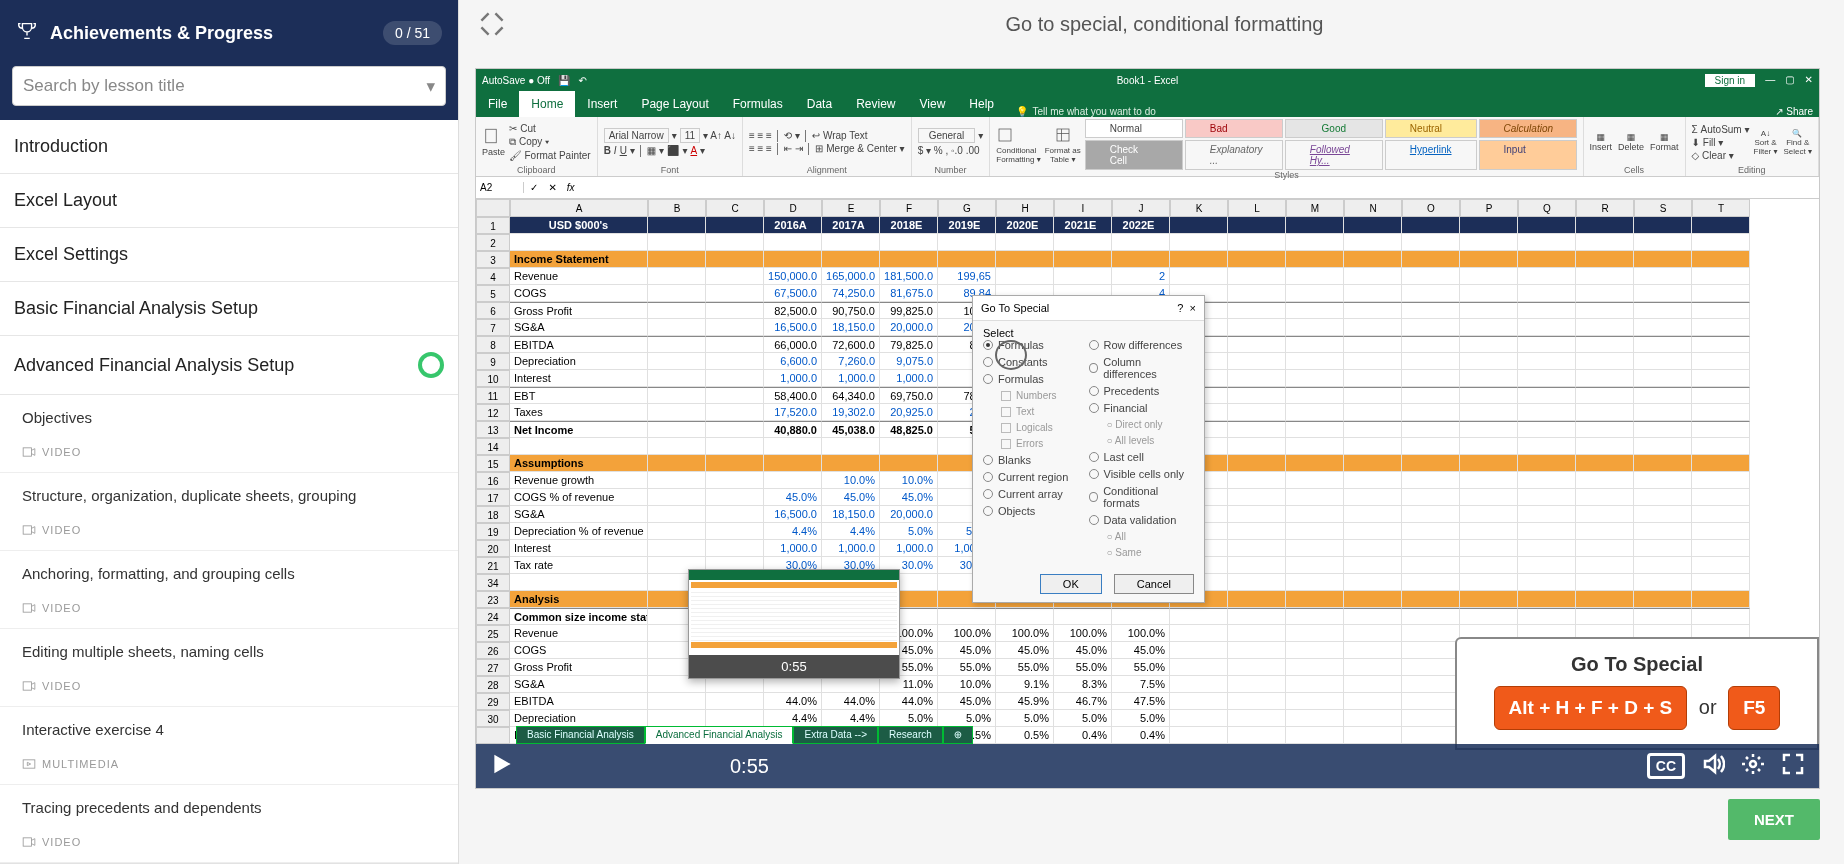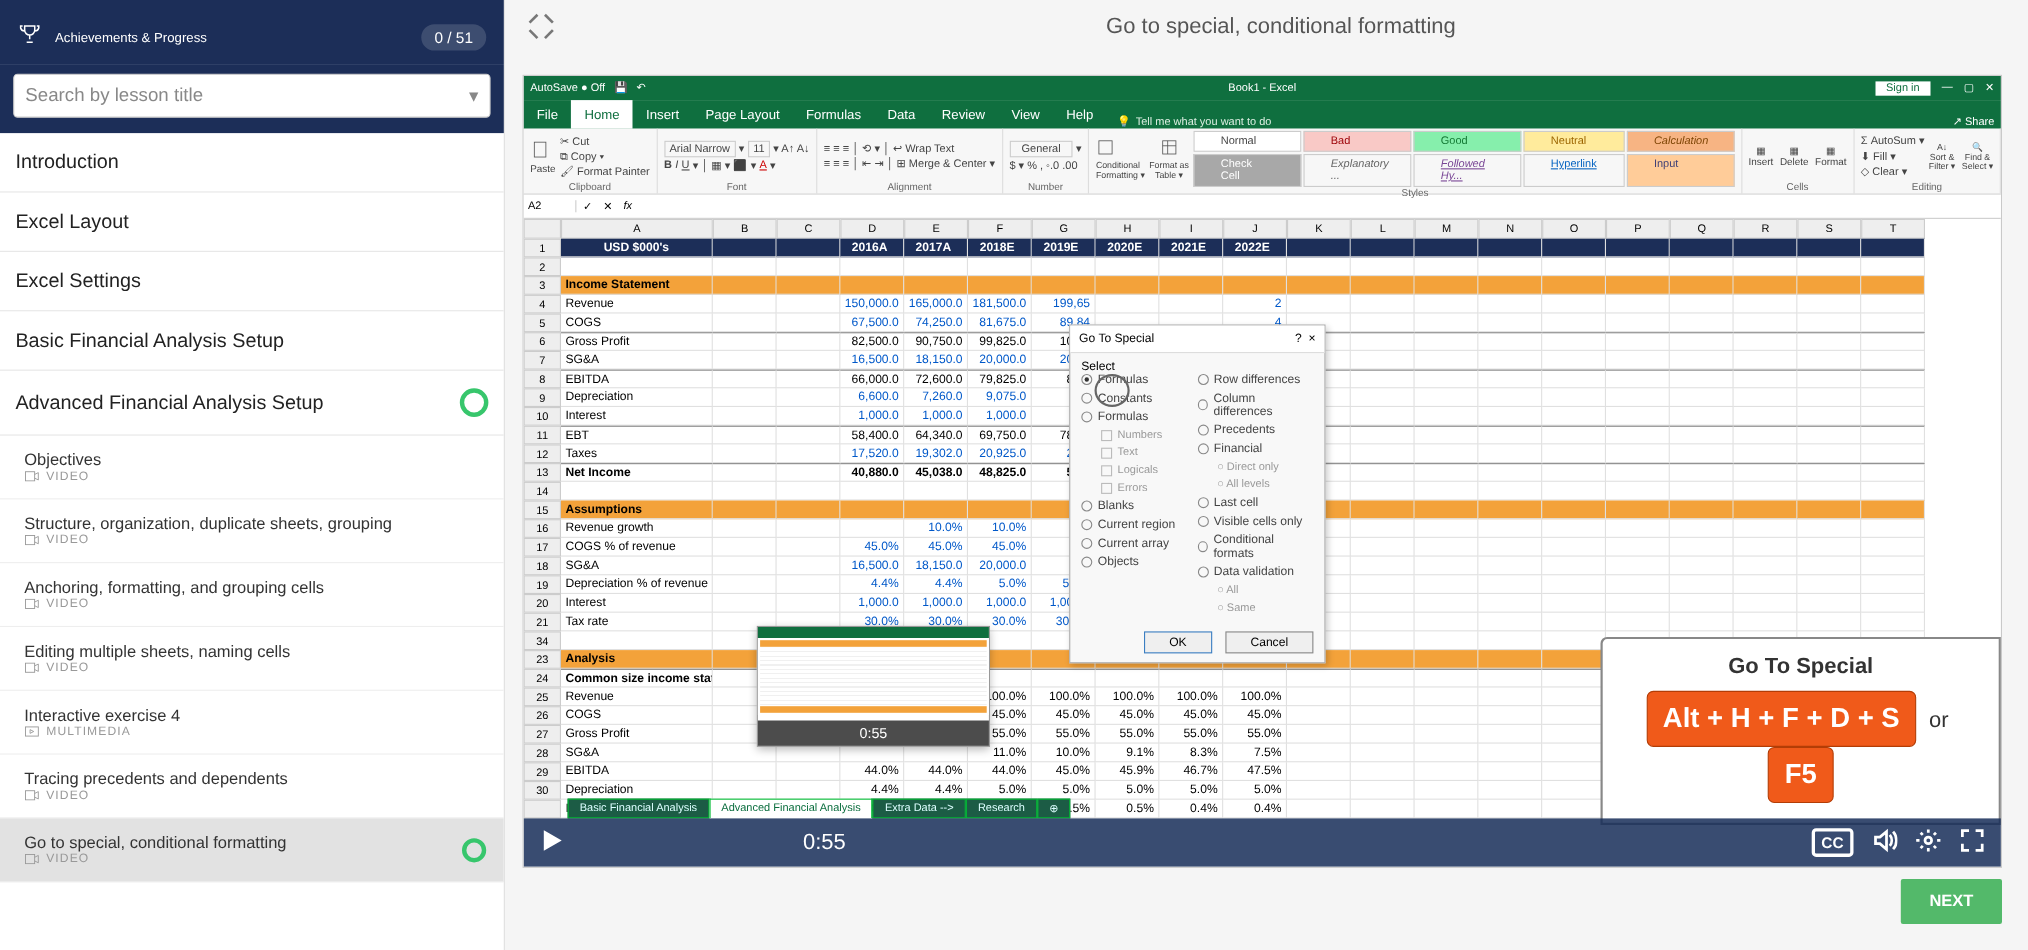--- a/index.html
+++ b/index.html
@@ -2,30 +2,30 @@
 <html><head>
 <meta charset="utf-8">
 <style>
   * { margin:0; padding:0; box-sizing:border-box; font-family:Arial,Helvetica,sans-serif; }
   body { width:1844px; height:864px; background:#f4f4f4; display:flex; overflow:hidden; }
 
   
   .sidebar { width:459px; height:100%; background:#fff; border-right:1px solid #ddd; display:flex; flex-direction:column; }
   .sb-header { background:#1c2e58; color:#fff; padding:20px 16px 12px; display:flex; align-items:center; gap:12px; }
   .sb-header .trophy svg { width:22px; height:22px; stroke:#fff; fill:none; stroke-width:1.5; }
-  .sb-title { font-size:12px; font-weight:normal; flex:1; }
+  .sb-title { font-size:18px; font-weight:bold; flex:1; }
   .sb-count { background:rgba(255,255,255,.15); padding:4px 12px; border-radius:14px; font-size:14px; }
   .sb-search-wrap { background:#1c2e58; padding:8px 12px 14px; }
   .sb-search { width:100%; height:40px; border:1px solid #ccc; border-radius:4px; background:#fff; padding:0 10px; font-size:17px; color:#888; display:flex; align-items:center; justify-content:space-between; }
   .sb-search .caret { color:#888; }
   .sb-list { flex:1; overflow:auto; }
   .sb-section { padding:16px 14px; border-bottom:1px solid #e6e6e6; font-size:18px; color:#222; cursor:pointer; display:flex; align-items:center; justify-content:space-between; }
   .sb-section.open .ring { display:inline-block; }
   .ring { width:26px; height:26px; border:4px solid #37c66c; border-radius:50%; display:none; }
-  .sb-item { padding:14px 20px 14px 22px; border-bottom:1px solid #eee; cursor:pointer; display:flex; flex-direction:column; gap:0; position:relative; }
+  .sb-item { padding:14px 20px 14px 22px; border-bottom:1px solid #eee; cursor:pointer; display:flex; flex-direction:column; gap:20px; position:relative; }
   .sb-item.active { background:#e2e2e2; }
   .sb-item .active-ring { position:absolute; right:16px; top:50%; transform:translateY(-50%); width:22px; height:22px; border:4px solid #37c66c; border-radius:50%; }
   .sb-item-title { font-size:15px; color:#333; }
   .sb-item-type { font-size:11px; letter-spacing:1px; color:#999; text-transform:uppercase; display:flex; align-items:center; gap:6px; }
   .sb-item-type svg { width:14px; height:10px; stroke:#999; fill:none; }
 
   
   .main { flex:1; display:flex; flex-direction:column; background:#f5f5f5; }
   .main-top { display:flex; align-items:center; padding:0 20px; height:48px; }
   .expand-icons { display:flex; flex-direction:column; gap:2px; color:#666; }
@@ -49,21 +49,21 @@
 
   .ex-ribbon { height:60px; background:#f7f7f7; border-bottom:1px solid #ccc; display:flex; color:#444; font-size:10px; }
   .rgrp { border-right:1px solid #ddd; padding:2px 6px 1px; display:flex; flex-direction:column; }
   .rgrp .body { flex:1; display:flex; align-items:center; gap:4px; }
   .rgrp .lbl { text-align:center; font-size:9px; color:#666; }
   .rcell { display:flex; flex-direction:column; gap:2px; }
   .rcell .line { white-space:nowrap; display:flex; gap:3px; align-items:center; }
   .rpill { border:1px solid #ccc; padding:3px 24px; font-size:10px; min-width:72px; }
   .rpill.s-normal { background:#fff; }
   .rpill.s-bad    { background:#f9c9c6; color:#9c0006; }
-  .rpill.s-good   { background:#86efac; color:#147a35; }
+  .rpill.s-good   { background:#e5e5e5; color:#147a35;text-align:center; }
   .rpill.s-neut   { background:#ffeb9c; color:#9c6500; }
   .rpill.s-calc   { background:#f7b483; color:#7f4606; font-style:italic;}
   .rpill.s-check  { background:#a8a8a8; color:#fff; }
   .rpill.s-exp    { font-style:italic; color:#666; }
   .rpill.s-foll   { font-style:italic; color:#7a4796; text-decoration:underline;}
   .rpill.s-hyp    { color:#0563c1; text-decoration:underline; }
   .rpill.s-inp    { background:#ffcc99; color:#3f3f76; }
   .ribbon-icons svg { width:18px; height:18px; stroke:#555; fill:none; }
 
   .ex-namefx { height:22px; background:#fff; border-bottom:1px solid #ccc; display:flex; align-items:center; font-size:10px; }
@@ -104,21 +104,21 @@
   .gts .btn.ok { border:1px solid #3a7ec2; }
   .gts .circle-anno { position:absolute; top:44px; left:22px; width:32px; height:30px; border:2px solid #666; border-radius:50%; pointer-events:none; }
 
   
   .thumb { position:absolute; top:500px; left:212px; width:212px; height:110px; background:#fff; border:1px solid #999; box-shadow:0 3px 8px rgba(0,0,0,.3); font-size:7px; }
   .thumb .bar { position:absolute; bottom:0; left:0; right:0; background:rgba(0,0,0,.7); color:#fff; text-align:center; font-size:13px; padding:4px 0; }
 
   
   .tip { position:absolute; bottom:38px; right:0; width:364px; background:#fff; border:2px solid #888; border-radius:6px 0 0 0; padding:14px 16px 18px; text-align:center; font-size:20px; color:#333; }
   .tip .tiptitle { font-weight:bold; margin-bottom:10px; font-size:20px;}
-  .tip .kbd { display:inline-block; background:#f05a1a; color:#fff; font-weight:bold; padding:10px 14px; border-radius:6px; font-size:25px; border:1px solid #b33d06; }
+  .tip .kbd { display:inline-block; background:#f05a1a; color:#fff; font-weight:bold; padding:10px 14px; border-radius:6px; font-size:19px; border:1px solid #b33d06; }
   .tip .kbd.dark { background:#1c2e58; border-color:#0d1730; }
   .tip .or { margin:0 6px; }
   .tip .row2 { margin-top:8px; font-size:18px;}
 
   
   .vidbar { position:absolute; left:0; right:0; bottom:0; height:44px; background:rgba(22,45,88,.85); display:flex; align-items:center; color:#fff; padding:0 14px; gap:18px; }
   .vidbar .play svg{ width:22px; height:22px; fill:#fff;}
   .vidbar .time { font-size:20px; margin-left:200px;}
   .vidbar .right { margin-left:auto; display:flex; gap:16px; align-items:center; }
   .vidbar .ccbtn { border:3px solid #fff; border-radius:4px; font-weight:bold; font-size:14px; padding:2px 6px; }

